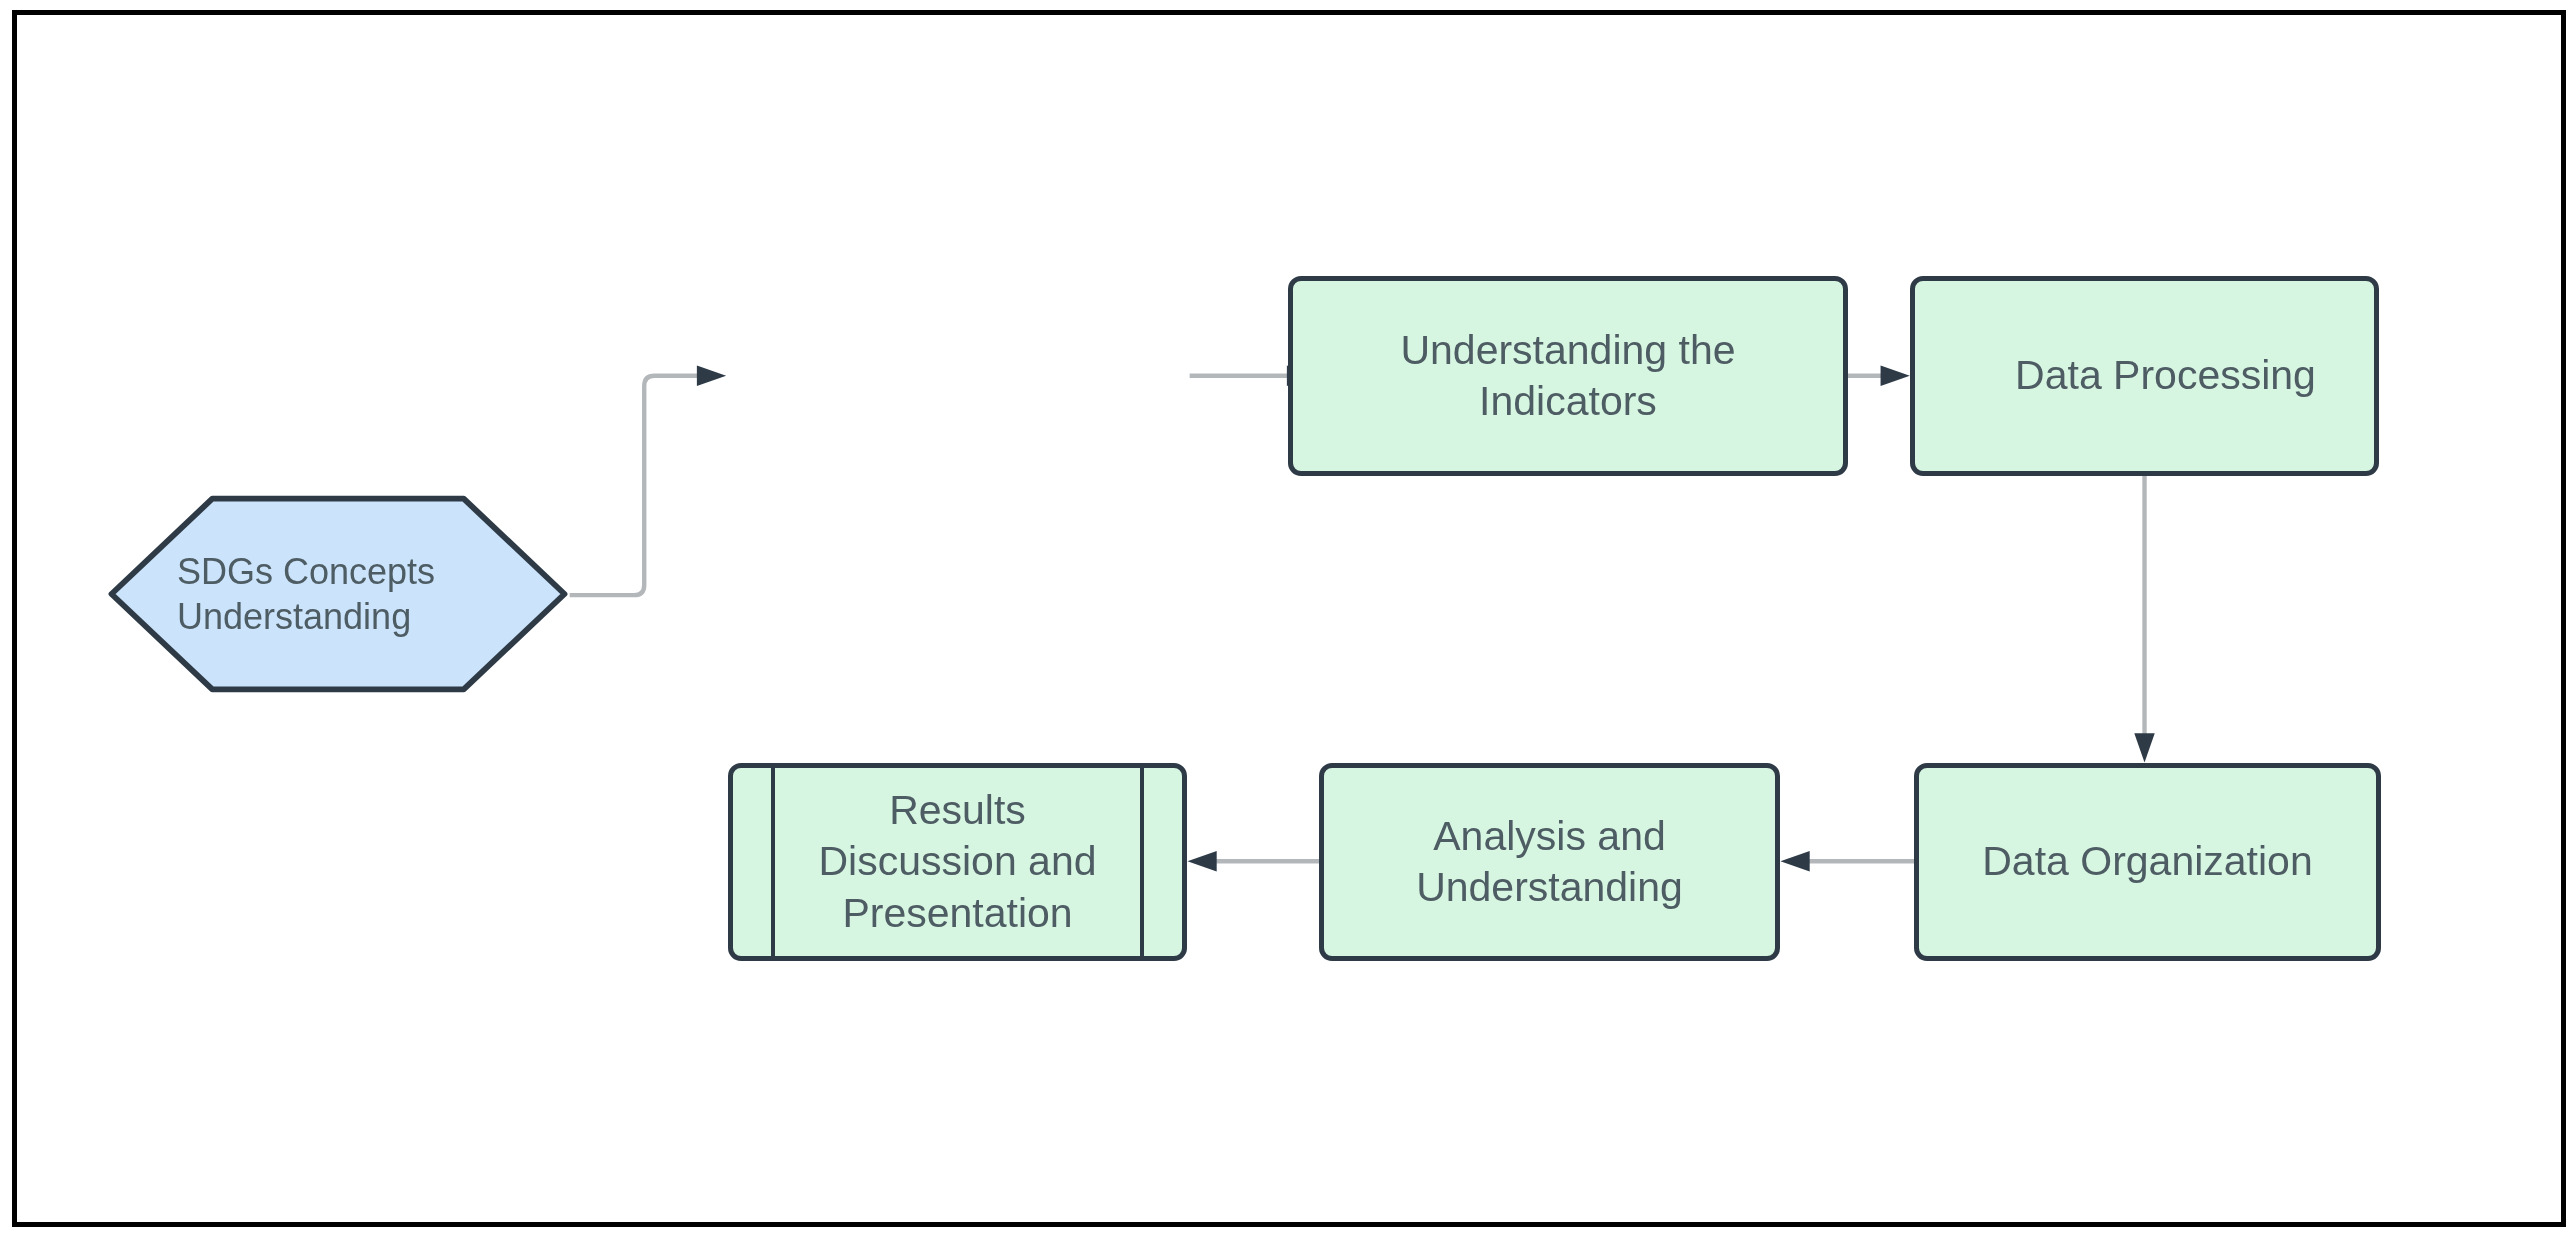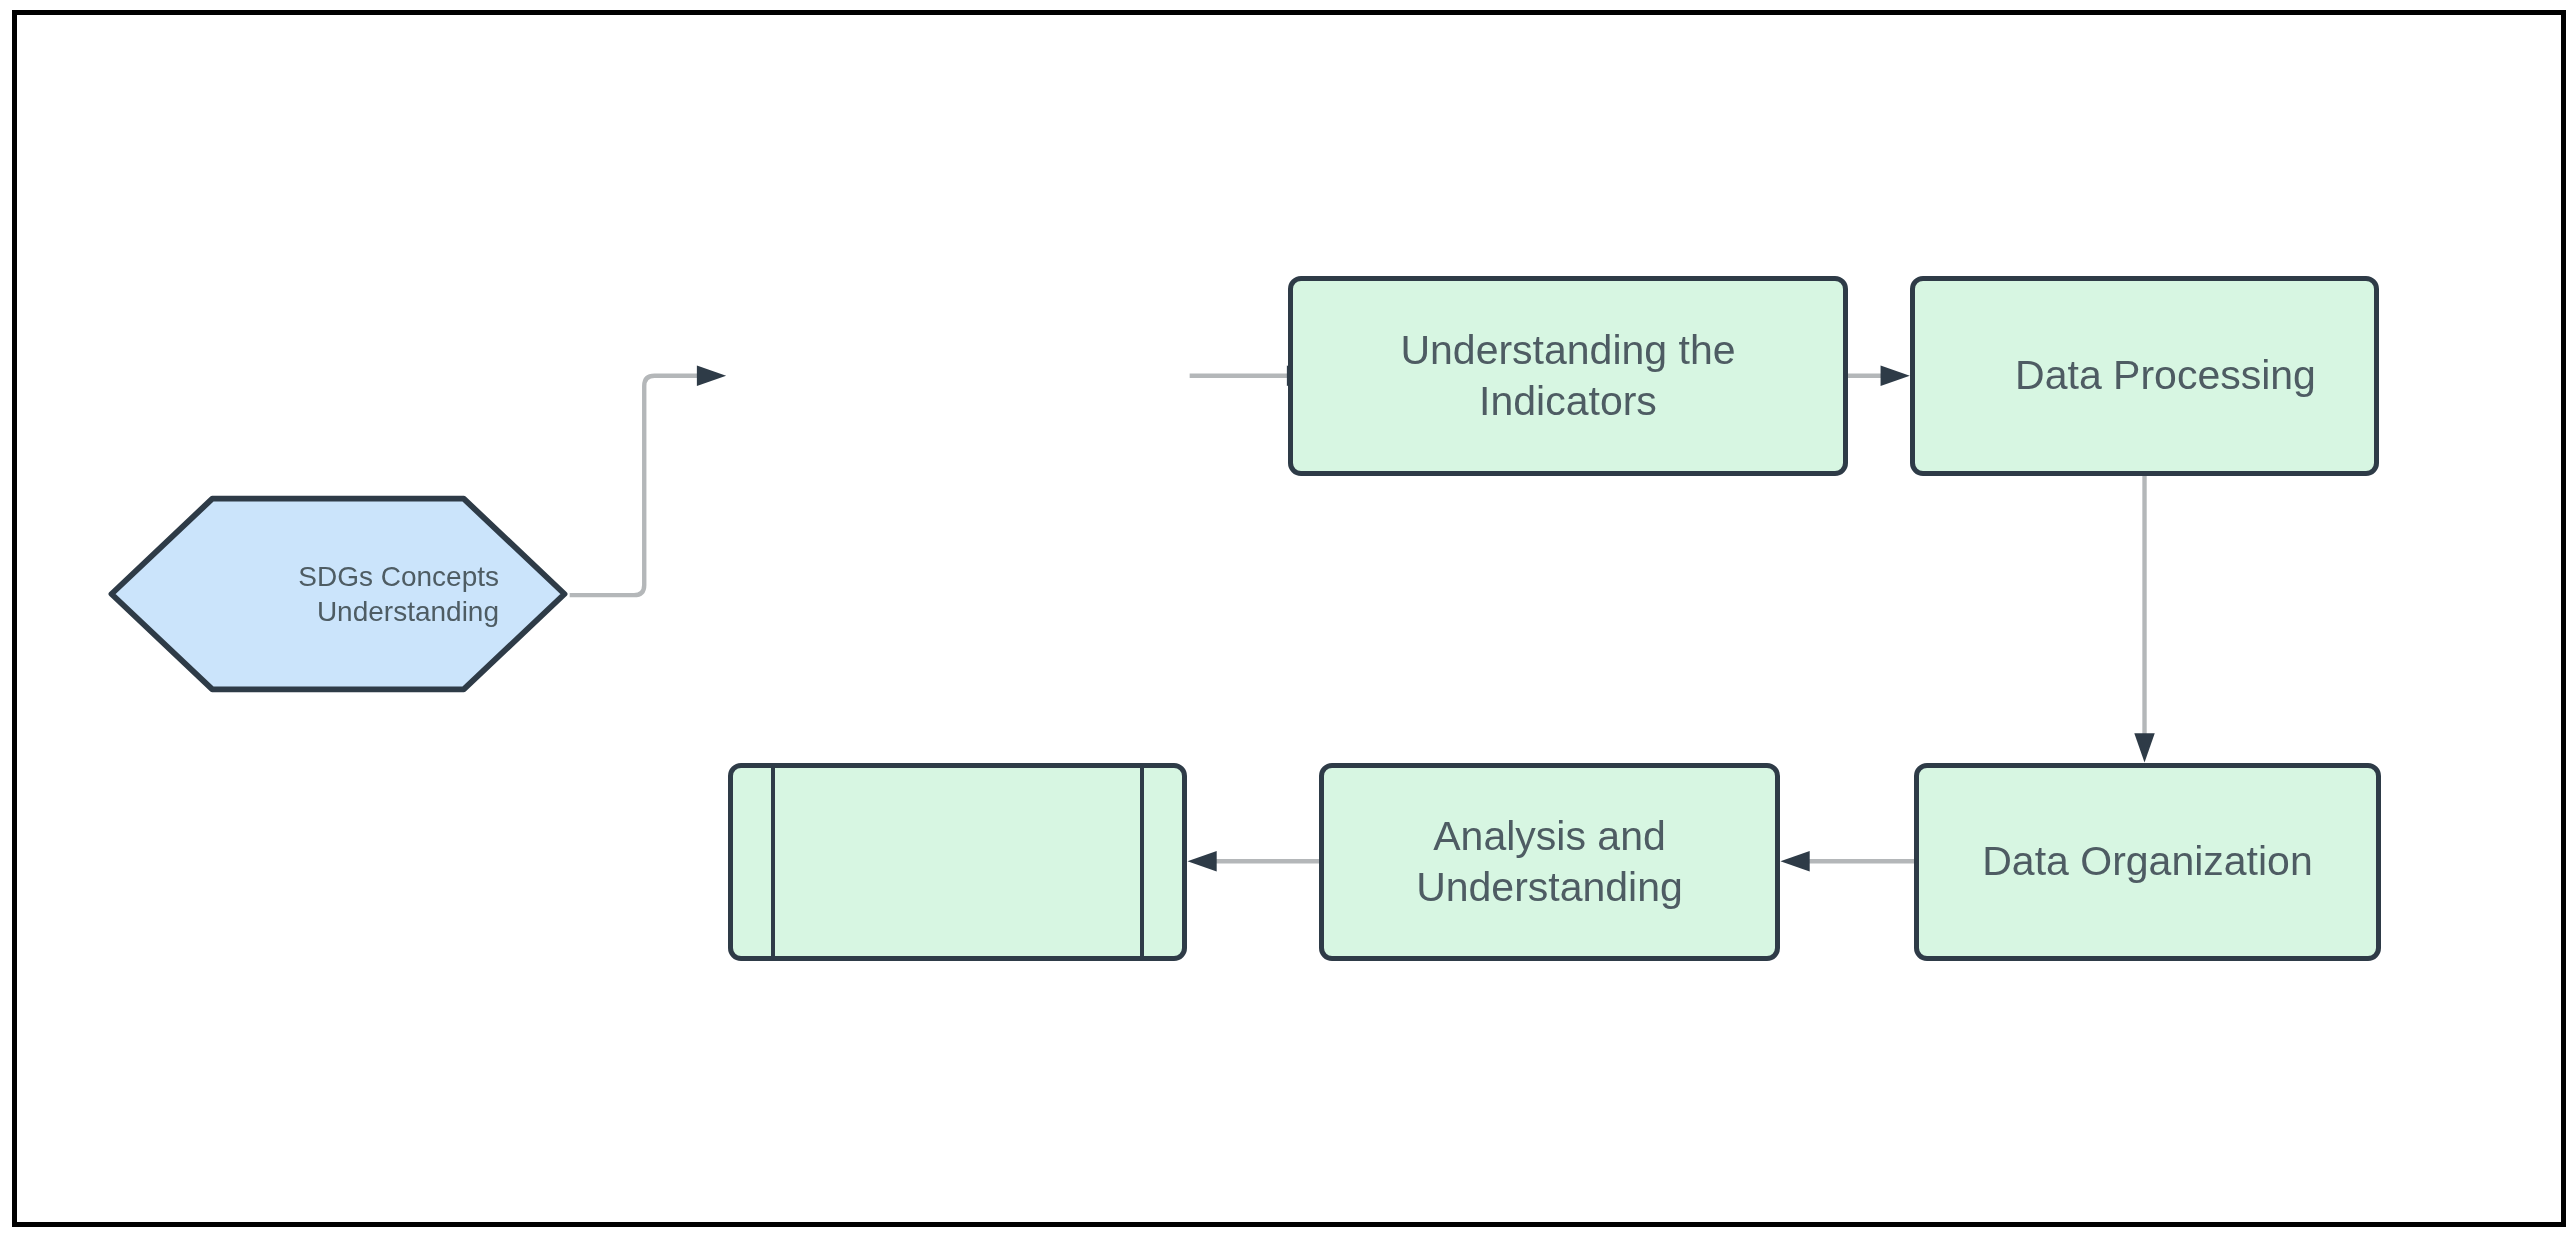--- a/index.html
+++ b/index.html
@@ -74,23 +74,23 @@
   }
   .hexagon-label {
     position: absolute;
     left: 70px;
     right: 70px;
     top: 0;
     bottom: 0;
     display: flex;
     align-items: center;
     justify-content: center;
-    text-align: right;
+    text-align: left;
     color: #4e5c63;
-    font-size: 28px;
+    font-size: 36px;
     line-height: 1.25;
   }
 </style>
 </head>
 <body>
 
 <div class="canvas">
 
   <svg class="edges" viewBox="0 0 3523 1696">
 
@@ -145,18 +145,19 @@
     <span class="label">Data Organization</span>
   </div>
 
   <div class="node" style="left:1319px; top:763px; width:461px; height:198px;">
     <span class="label">Analysis and Understanding</span>
   </div>
 
   <div class="node predefined" style="left:728px; top:763px; width:459px; height:198px;">
     <div class="sidebar-bar" style="left:38px;"></div>
     <div class="sidebar-bar" style="right:38px;"></div>
+    <span class="label">Results Discussion and Presentation</span>
   </div>
 
   <div class="frame"></div>
 
 </div>
 
 
 </body></html>

